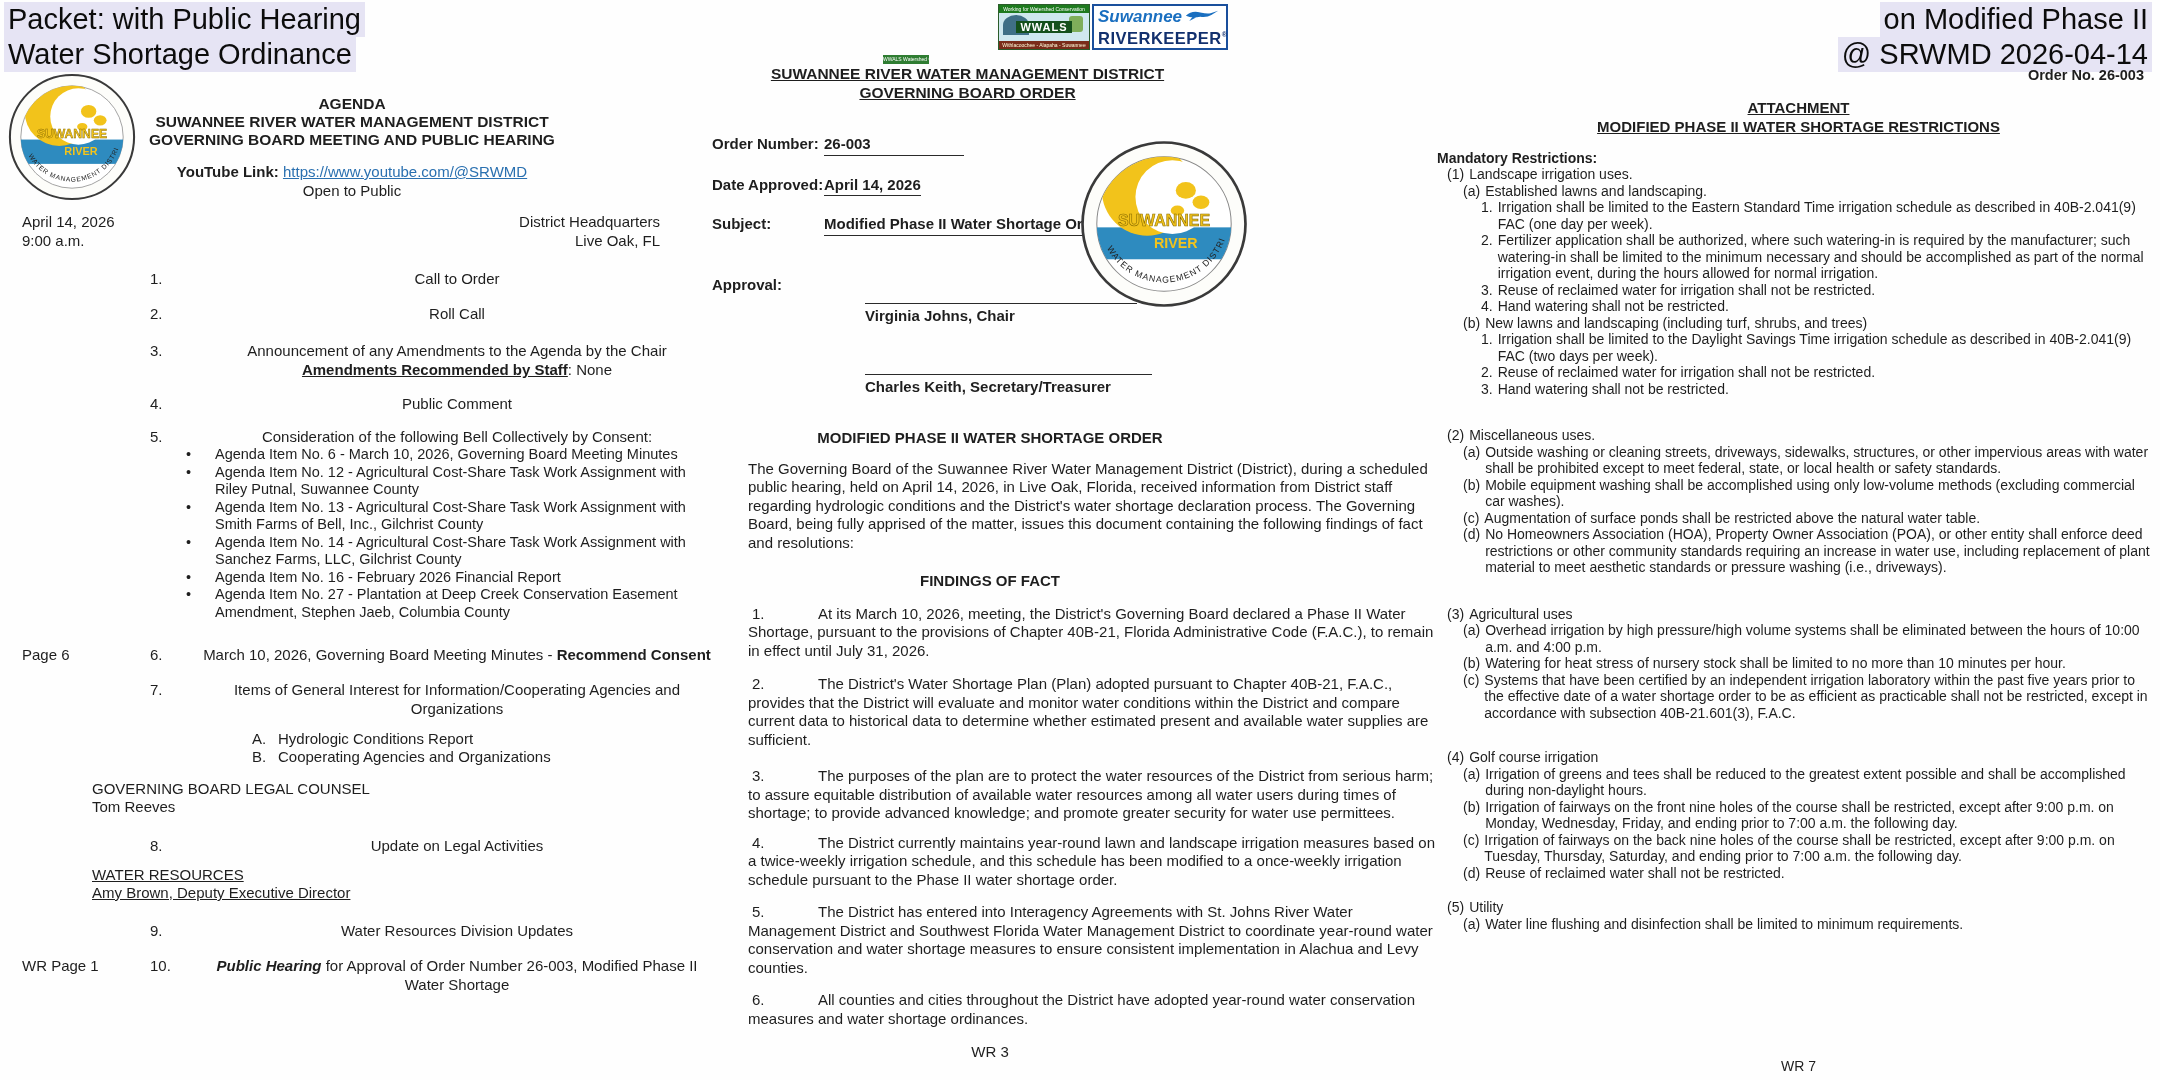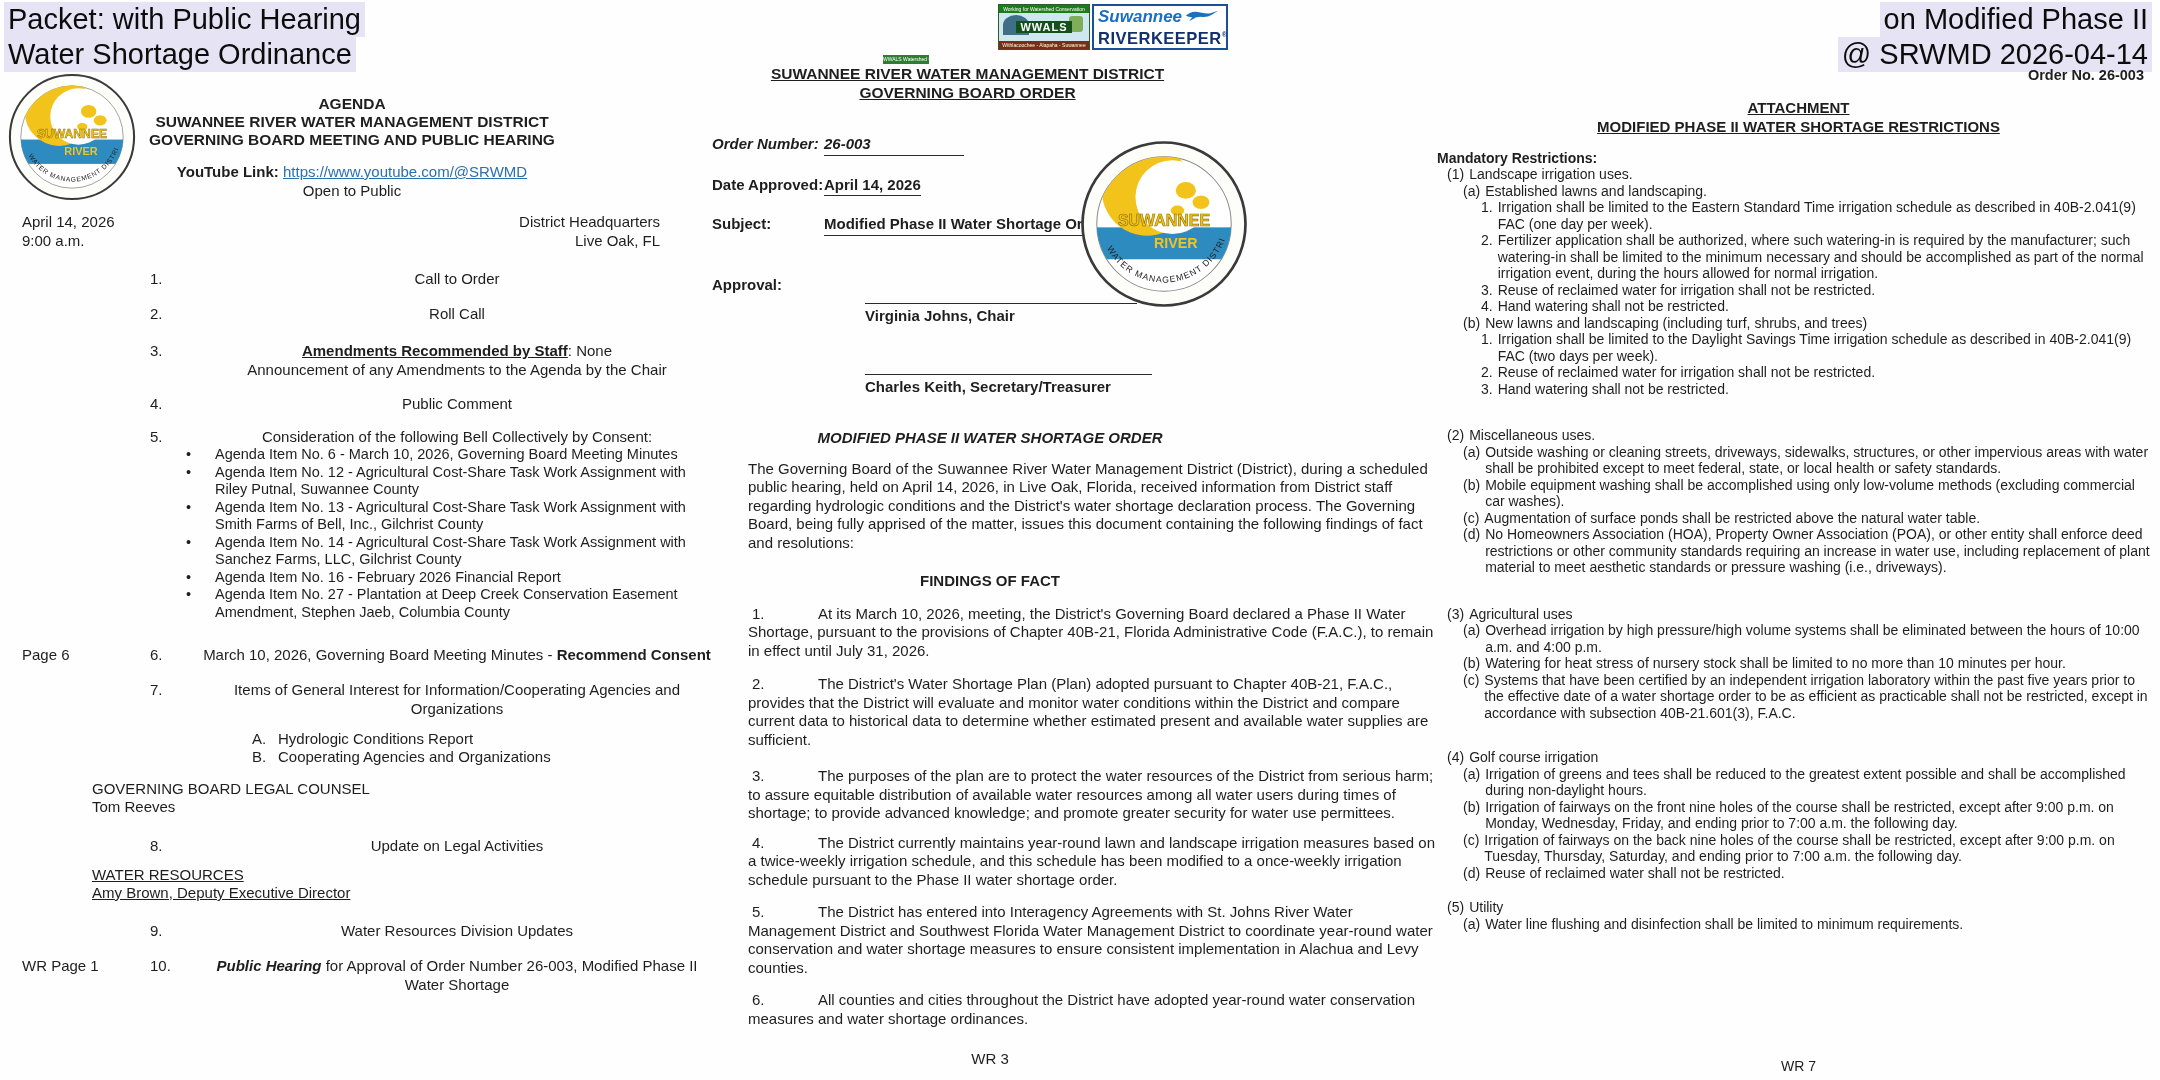--- a/index.html
+++ b/index.html
@@ -55,38 +55,38 @@
   .flabel{flex:none;width:112px;font-weight:bold;}
   .fvalue{font-weight:bold;border-bottom:1.6px solid #2a2a2a;padding-bottom:1px;}
   .minw{min-width:140px;}
   .sigblock{margin-left:155px;}
   .sigline{width:272px;border-bottom:1.8px solid #2a2a2a;height:0;}
   .signame{font-weight:bold;margin-top:3px;}
   .srwmd-logo-mid{position:absolute;left:370px;top:85px;}
   .para{margin:0 4px 0 38px;text-align:left;}
   .finding{margin:0 4px 0 38px;}
   .fnum{display:inline-block;margin-left:4px;min-width:66px;}
-  .footmid{margin-top:22px;}
+  .footmid{margin-top:15px;}
   
   .page-right{position:absolute;left:1437px;top:55px;width:723px;height:1025px;font-size:14px;line-height:16.5px;}
   .orderno{text-align:right;padding-right:16px;margin-top:12px;font-weight:bold;font-size:14.5px;}
   .attctr{text-align:center;font-weight:bold;font-size:15px;line-height:19px;}
   .mand{font-weight:bold;margin-top:14px;}
   .rrow{display:flex;align-items:flex-start;padding-right:4px;}
   .rlabel{flex:none;padding-right:5px;}
   .rtext{flex:1;}
   .lvl1{padding-left:10px;}
   .lvl2{padding-left:26px;}
   .lvl3{padding-left:44px;}
   .mt30{margin-top:30px;} .mt28{margin-top:28px;} .mt18{margin-top:18px;}
   .footright{position:absolute;left:0;top:1003px;width:723px;text-align:center;}
   
   .m12{margin-top:12px;}.m14{margin-top:14px;}.m15{margin-top:15px;}.m16{margin-top:16px;}
   .m18{margin-top:18px;}.m19{margin-top:19px;}.m20{margin-top:20px;}.m24{margin-top:24px;}
-  .m11{margin-top:11px;}.m33{margin-top:33px;font-style:italic;}
+  .m11{margin-top:11px;}.m33{margin-top:33px;}
   .m40{margin-top:40px;}.m9{margin-top:9px;}.m48{margin-top:48px;}
 </style>
 </head>
 <body>
 
 <div id="root">
 
   <div class="ovl ovl-left">
     <span class="hl">Packet: with Public Hearing</span><br>
     <span class="hl">Water Shortage Ordinance</span>
@@ -174,22 +174,22 @@
       <span class="anum">1.</span>
       <div class="abody">Call to Order</div>
     </div>
     <div class="arow m16">
       <span class="anum">2.</span>
       <div class="abody">Roll Call</div>
     </div>
     <div class="arow m18">
       <span class="anum">3.</span>
       <div class="abody">
+        <div>Announcement of any Amendments to the Agenda by the Chair</div>
         <div><span class="b u">Amendments Recommended by Staff</span><span>: None</span></div>
-        <div>Announcement of any Amendments to the Agenda by the Chair</div>
       </div>
     </div>
     <div class="arow m15">
       <span class="anum">4.</span>
       <div class="abody">Public Comment</div>
     </div>
     <div class="arow m14">
       <span class="anum">5.</span>
       <div class="abody">Consideration of the following Bell Collectively by Consent:</div>
     </div>

